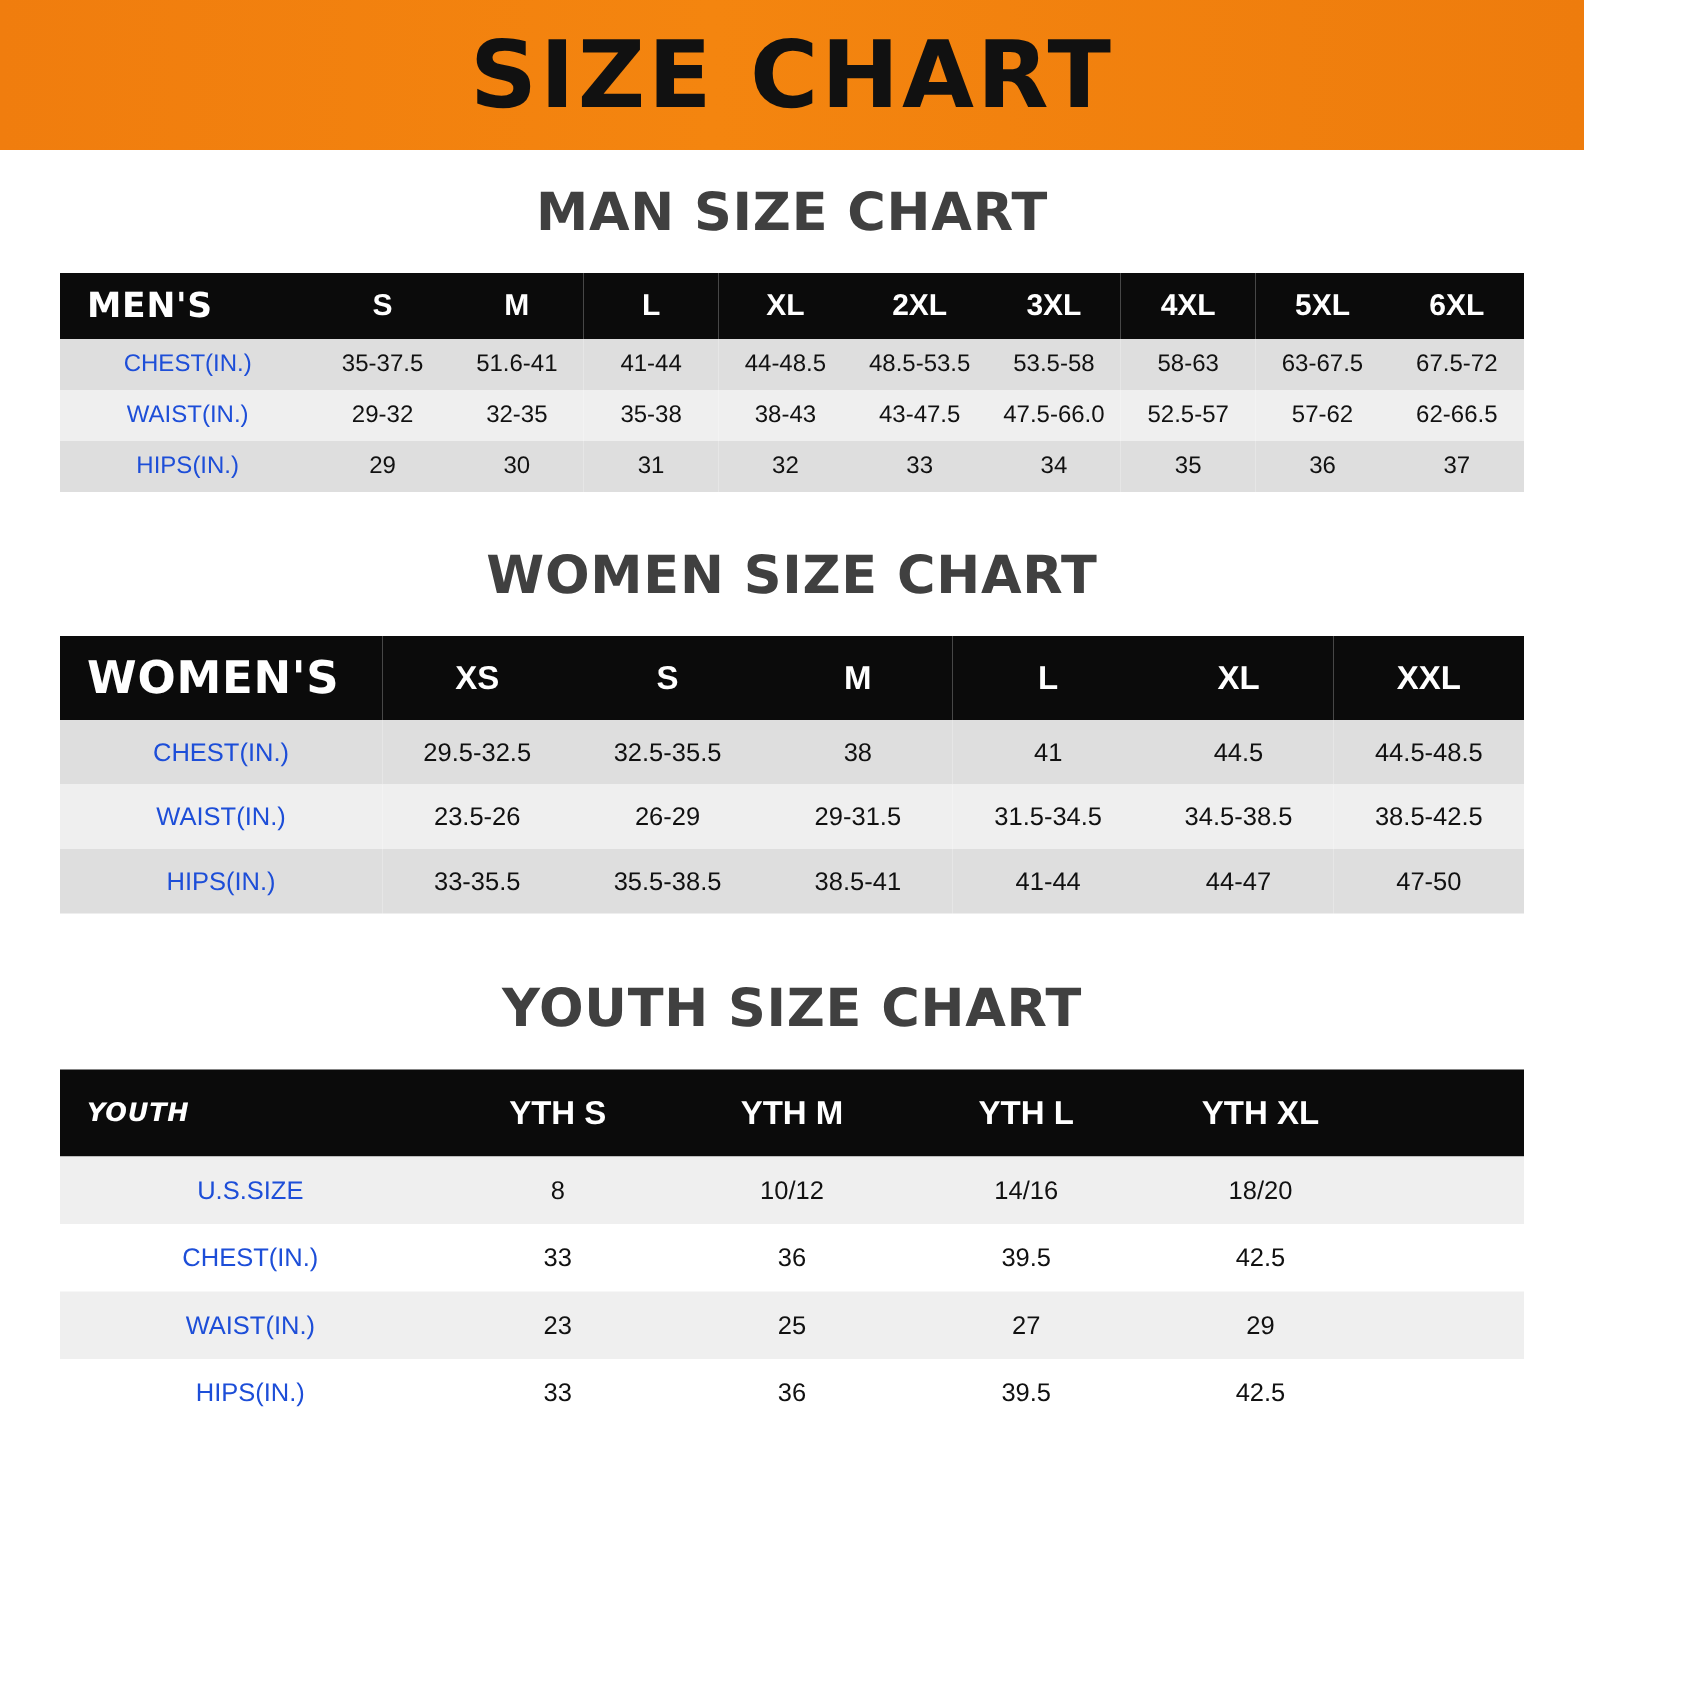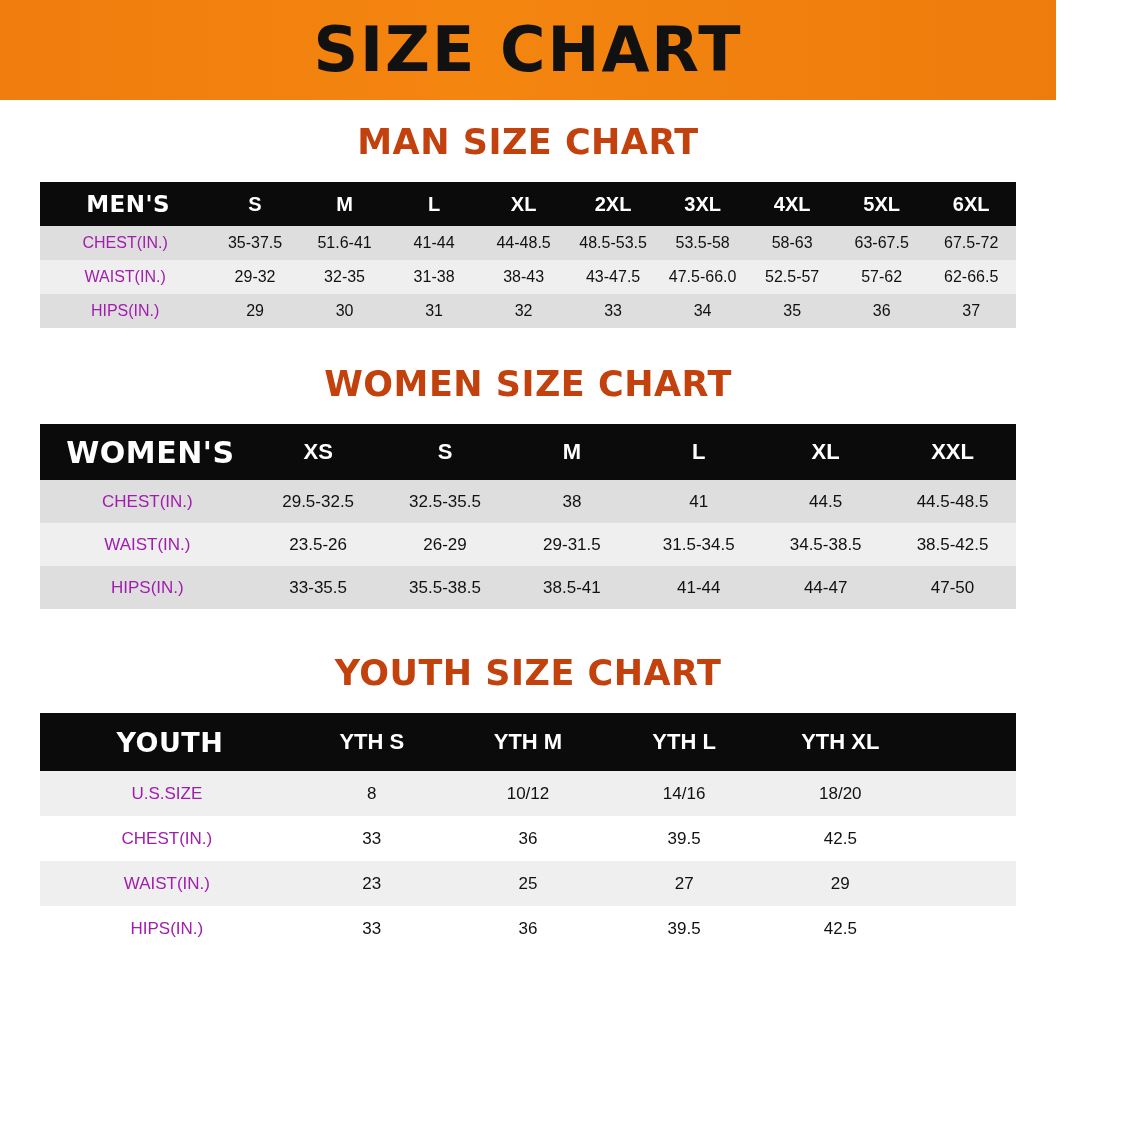--- a/index.html
+++ b/index.html
@@ -39,21 +39,21 @@
     color: #111111;
     line-height: 1;
     text-align: center;
   }
 
   
   .section-title {
     text-align: center;
     font-family: "DejaVu Sans", sans-serif;
     font-weight: bold;
-    color: #c2410c;
+    color: #404040;
     letter-spacing: 0.5px;
   }
   .title-man {
     font-size: 35px;
     margin-top: 22px;
     margin-bottom: 20px;
   }
   .title-women {
     font-size: 35px;
     margin-top: 36px;
@@ -82,53 +82,53 @@
     font-family: "Liberation Sans", sans-serif;
   }
 
   
   .hdr-row th {
     background: #0b0b0b;
     color: #ffffff;
     font-weight: bold;
   }
   .hdr-row th.first {
-    text-align: center;
-    padding-left: 6px;
+    text-align: left;
+    padding-left: 18px;
     font-family: "DejaVu Sans", sans-serif;
     letter-spacing: 0.5px;
   }
 
   
   .row-a td { background: #dedede; }
   .row-b td { background: #efefef; }
   .row-c td { background: #dedede; }
   .row-white td { background: #ffffff; }
 
   td.label {
     text-align: center;
-    color: #a21caf;
+    color: #1d4ed8;
     font-weight: 400;
   }
 
   
   #men-table .hdr-row th { height: 44px; font-size: 20px; }
   #men-table .hdr-row th.first { font-size: 23px; }
   #men-table td { height: 34px; font-size: 16px; }
   #men-table td.label { font-size: 16px; }
 
   
   #women-table .hdr-row th { height: 56px; font-size: 22px; }
   #women-table .hdr-row th.first { font-size: 30px; }
   #women-table td { height: 43px; font-size: 17px; }
   #women-table td.label { font-size: 17px; }
 
   
   #youth-table .hdr-row th { height: 58px; font-size: 22px; }
-  #youth-table .hdr-row th.first { font-size: 27px; }
+  #youth-table .hdr-row th.first { font-size: 17px; font-style: italic; }
   #youth-table td { height: 45px; font-size: 17px; }
   #youth-table td.label { font-size: 17px; }
 
   
   .note {
     margin-top: 22px;
     padding: 0 40px;
     color: #b01e1e;
     font-family: "Liberation Sans", sans-serif;
     font-size: 25px;
@@ -185,21 +185,21 @@
           <td>48.5-53.5</td>
           <td>53.5-58</td>
           <td>58-63</td>
           <td>63-67.5</td>
           <td>67.5-72</td>
         </tr>
         <tr class="row-b">
           <td class="label">WAIST(IN.)</td>
           <td>29-32</td>
           <td>32-35</td>
-          <td>31-38</td>
+          <td>35-38</td>
           <td>38-43</td>
           <td>43-47.5</td>
           <td>47.5-66.0</td>
           <td>52.5-57</td>
           <td>57-62</td>
           <td>62-66.5</td>
         </tr>
         <tr class="row-c">
           <td class="label">HIPS(IN.)</td>
           <td>29</td>

